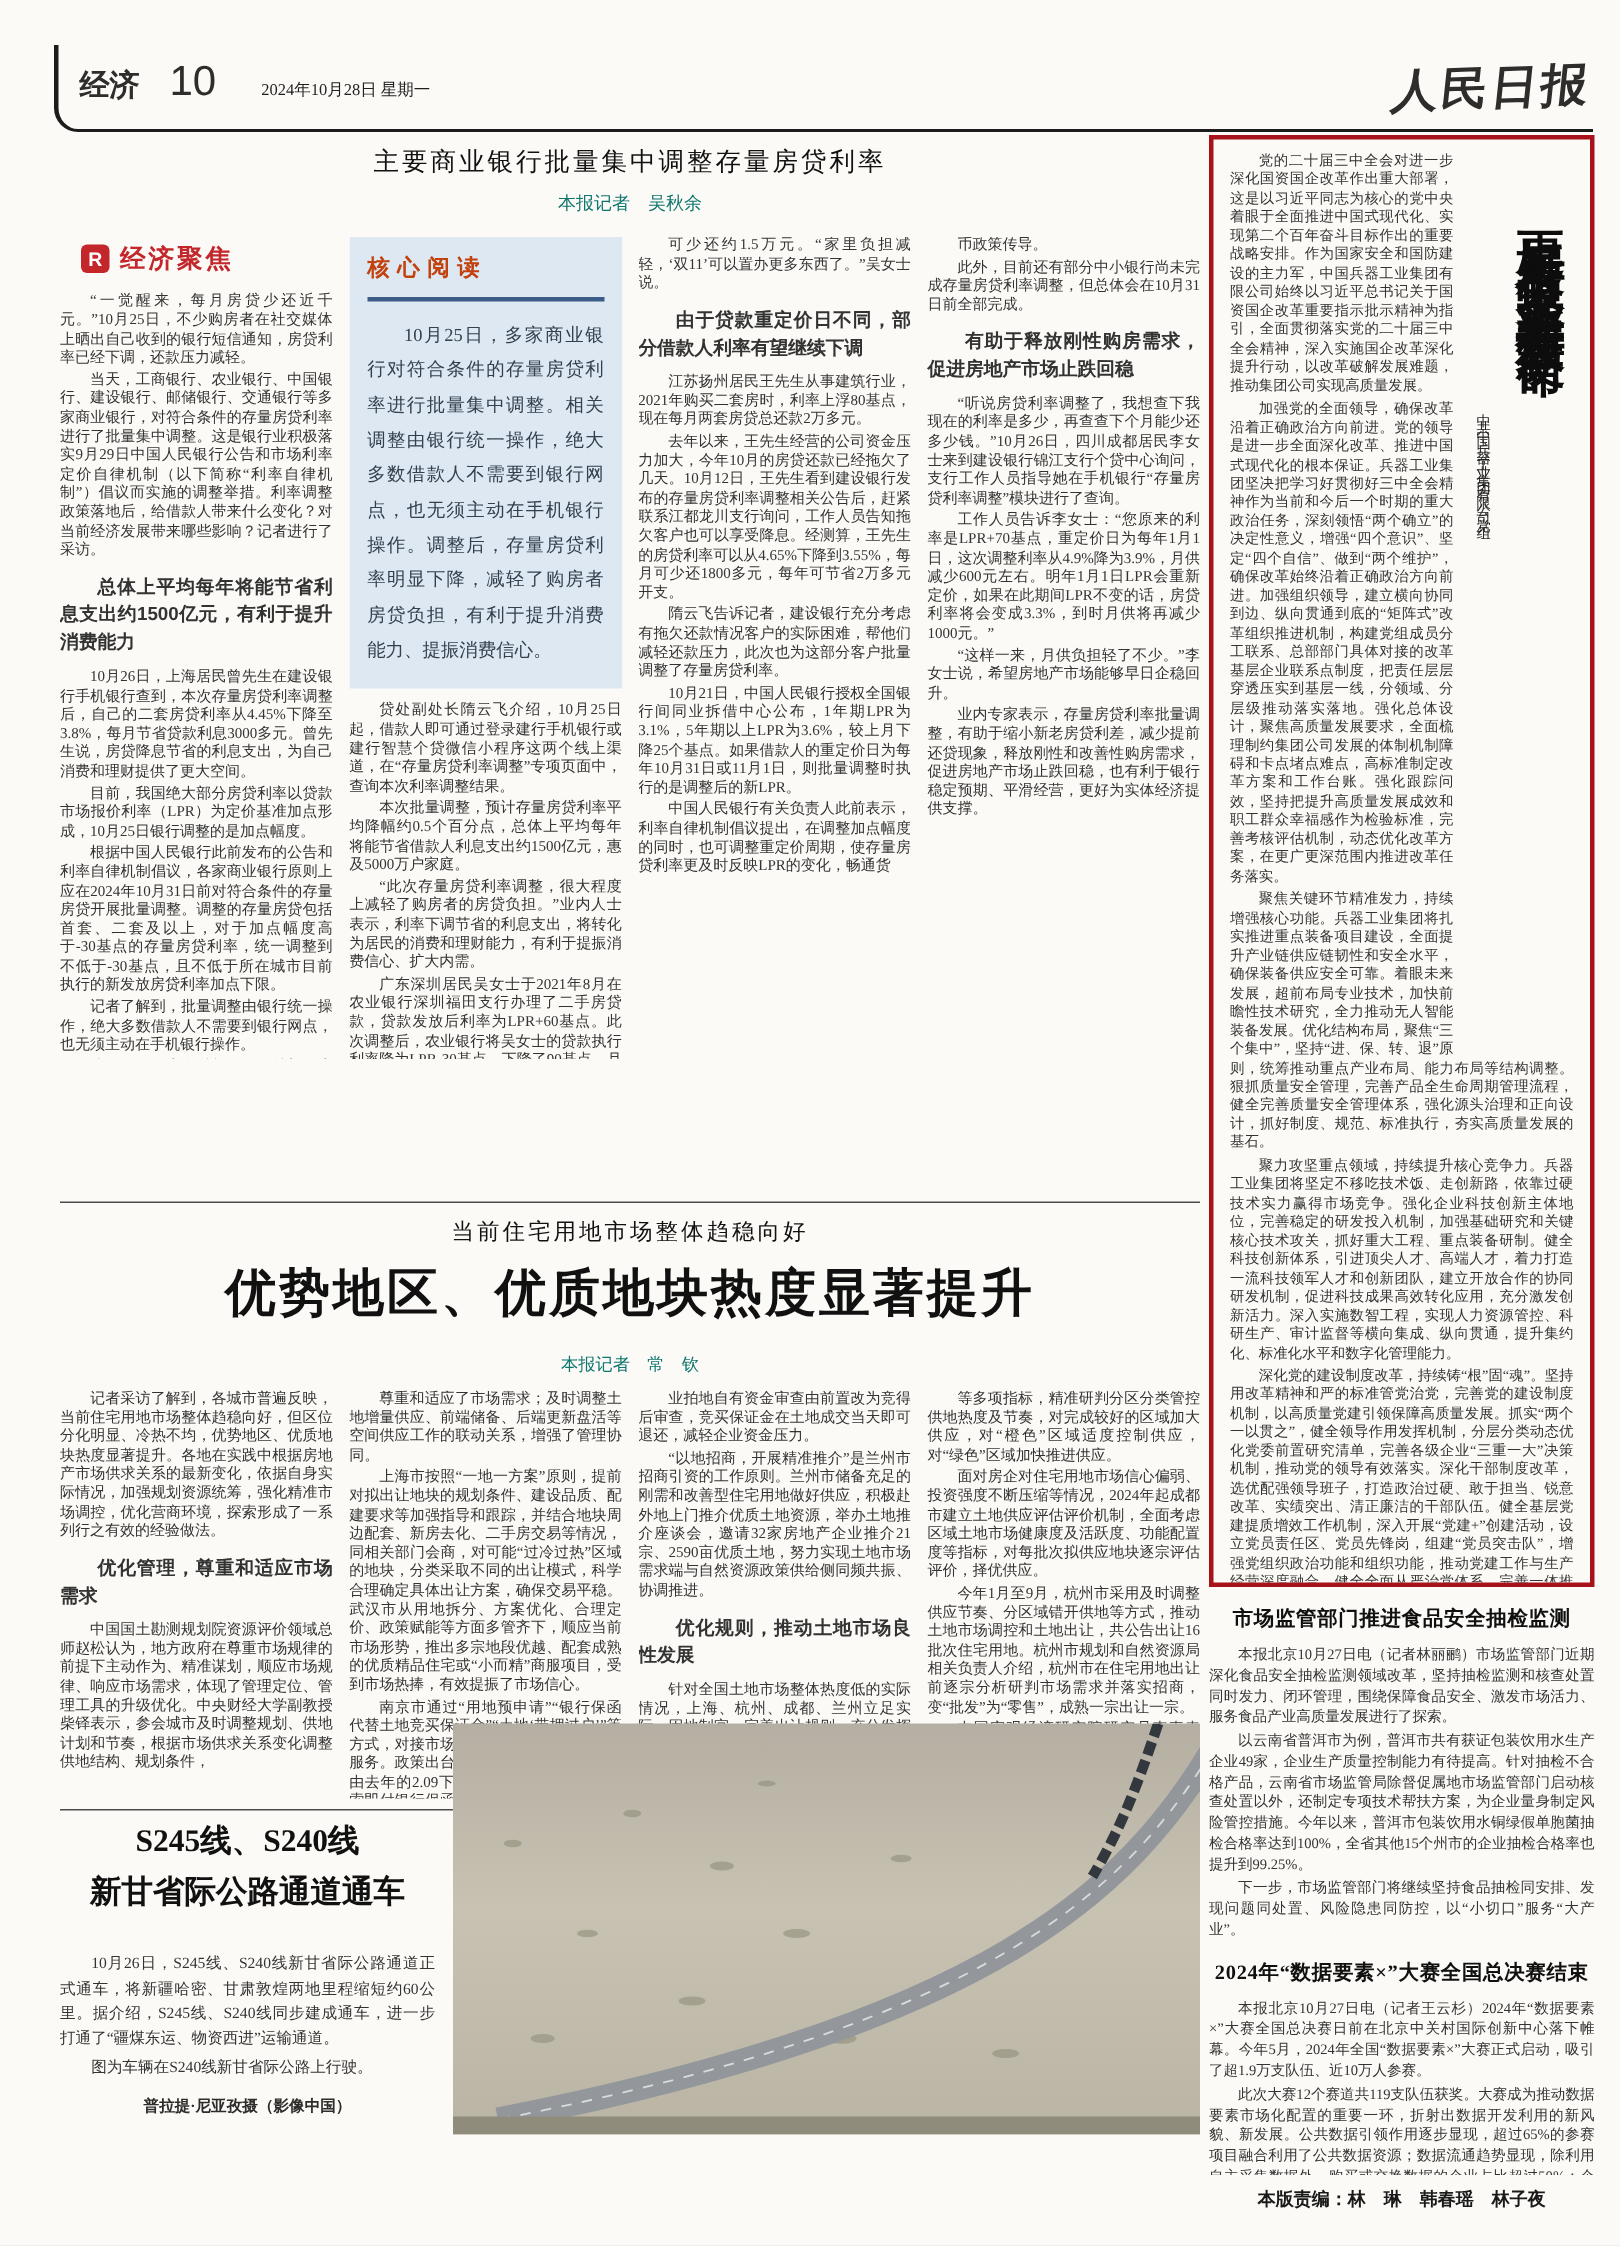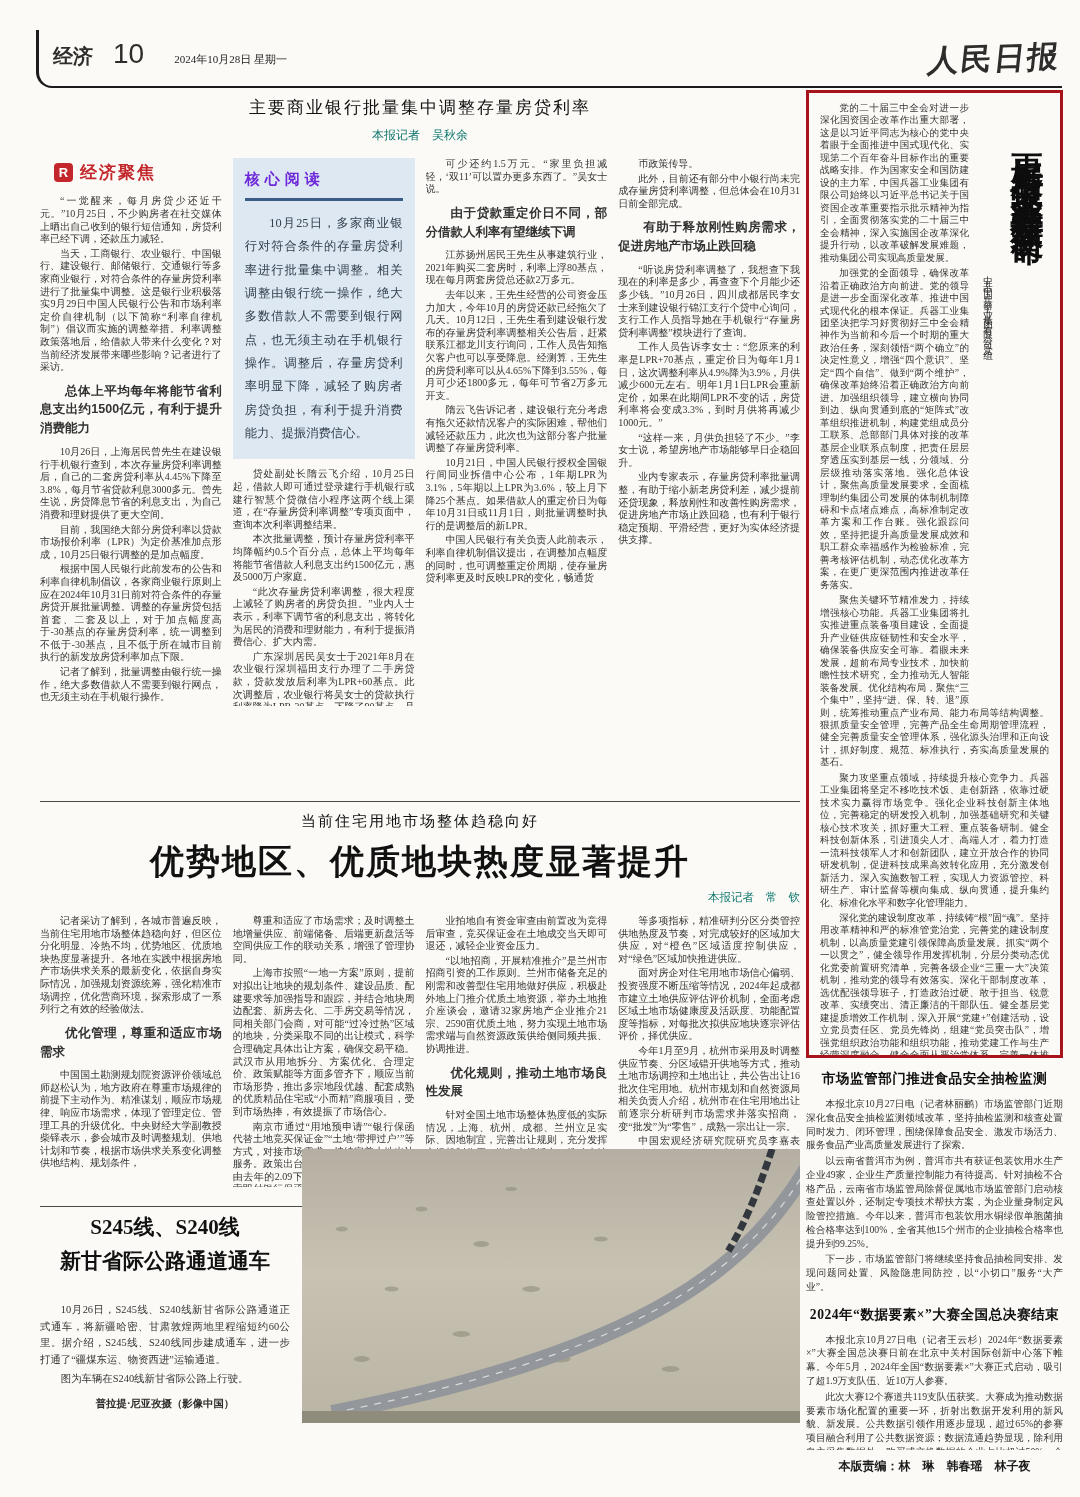--- a/index.html
+++ b/index.html
@@ -48,33 +48,33 @@
     display:flex; align-items:center; gap:7px; color:#c3272b;
     font-family:"Liberation Sans",sans-serif; font-weight:bold; font-size:17px;
     margin:4px 0 12px 14px; letter-spacing:2px;
   }
   .focus-icon{
     width:19px; height:19px; background:#c3272b; color:#fff; border-radius:4px;
     display:flex; align-items:center; justify-content:center; font-size:13px; letter-spacing:0;
   }
 
   .core-box{ background:#dde8f3; padding:12px 12px 14px; margin-bottom:9px; }
-  .core-title{ font-family:Liberation Sans, sans-serif; font-weight:bold; font-size:15px; letter-spacing:5px; color:#6d28d9; }
+  .core-title{ font-family:Liberation Sans, sans-serif; font-weight:bold; font-size:15px; letter-spacing:5px; color:#c2410c; }
   .core-rule{ height:3px; background:#3b5c86; margin:9px 0 11px; }
   .core-text{ font-size:12.3px; line-height:1.9; text-align:justify; text-indent:2em; color:#34404d; }
 
   .hrule{ position:absolute; left:40px; width:760px; border-top:1.5px solid #4a4a4a; }
   .hrule-1{ top:801px; } .hrule-2{ top:1206px; }
 
   
   .land{ position:absolute; left:40px; top:812px; width:760px; height:388px; }
   .land-head{ text-align:center; }
   .land-kicker{ font-size:15px; letter-spacing:2px; }
   .land-headline{ margin:8px 0 2px; font-weight:bold; font-size:34px; letter-spacing:2px; color:#111; }
-  .land .byline{ margin-top:5px; font-size:11.5px;text-align:right; }
+  .land .byline{ margin-top:17px; font-size:11.5px; }
   .land .cols4{ height:272px; margin-top:10px; }
 
   
   .opinion{
     position:absolute; left:806px; top:90px; width:257px; height:968px;
     border:3px solid #a8121a; padding:9px 11px; overflow:hidden; background:#fbfaf6;
   }
   .op-vert{
     float:right; writing-mode:vertical-rl; height:560px; margin:26px 0 8px 12px;
   }

